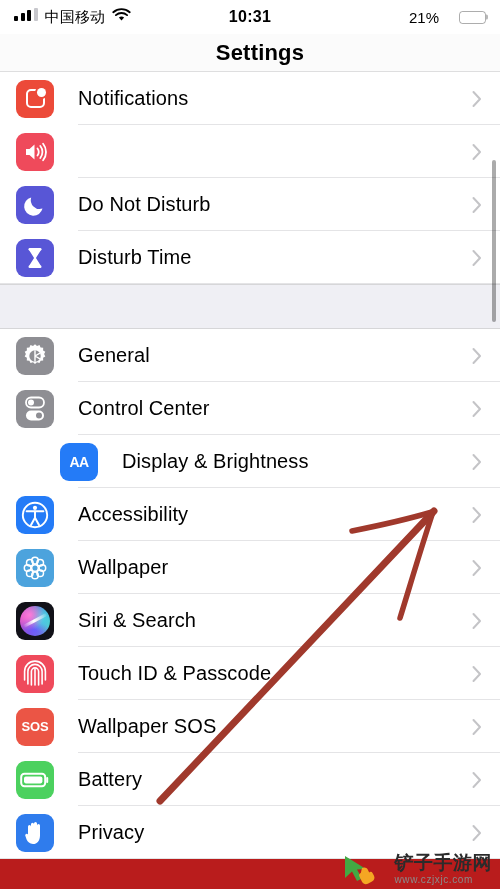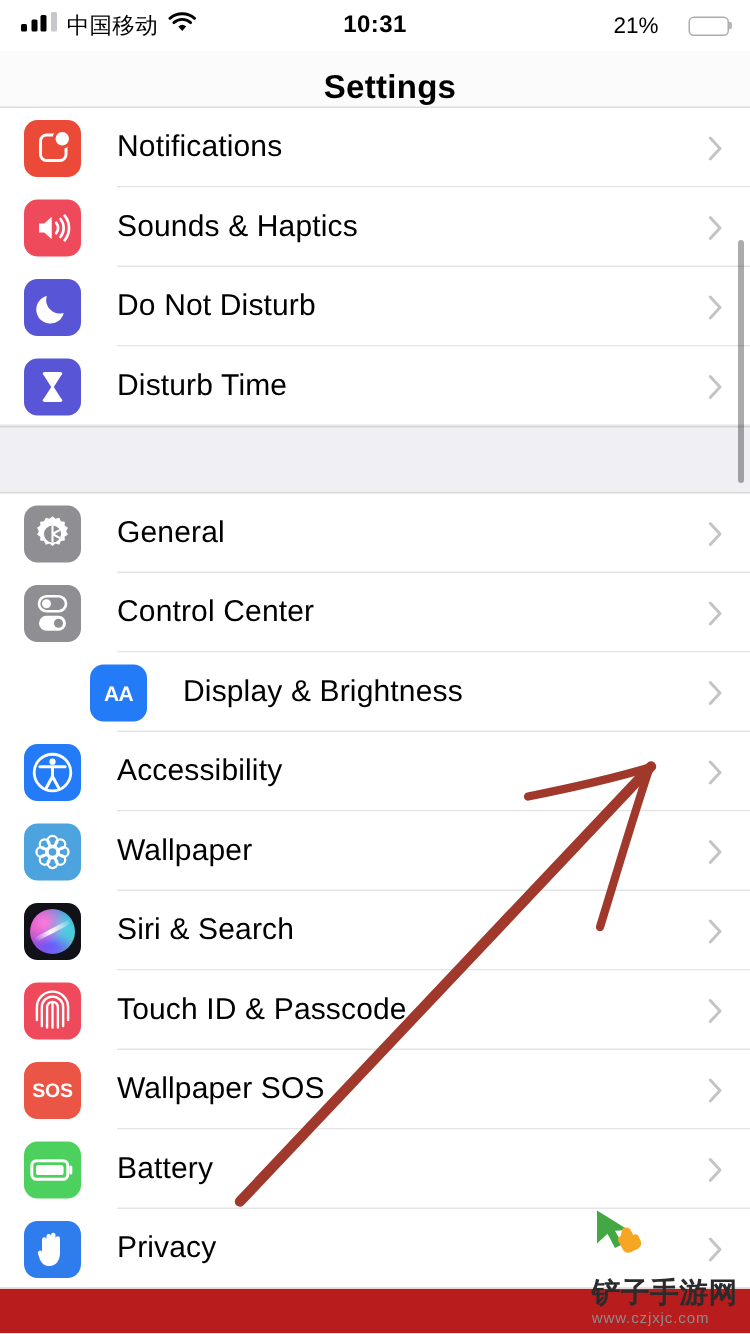--- a/index.html
+++ b/index.html
@@ -53,21 +53,21 @@
     transform: translateY(-50%);
     width: 2px; height: 5px; border-radius: 0 1.5px 1.5px 0;
     background: rgba(0,0,0,.28);
   }
   .battery .fill { height: 100%; border-radius: 1.8px; background: #ffcc00; }
 
   
   .navbar {
     height: 38px;
     background: #fbfbfb;
-    display: flex; align-items: flex-end; justify-content: center;
+    display: flex; align-items: center; justify-content: center;
     border-bottom: 1px solid #dededf;
     padding-left: 20px;
   }
   .navbar .title { font-size: 22px; font-weight: bold; color: #000; letter-spacing: .2px; }
 
   
   .list-wrap { position: relative; background: #b91c1c; height: 817px; }
   .group { background: #ffffff; }
   .gap { height: 45px; background: #efeff4; border-top: 1px solid #d6d6d8; border-bottom: 1px solid #d6d6d8;}
   .row {
@@ -158,21 +158,21 @@
   .annotation {
     position: absolute; left: 0; top: 0;
     width: 500px; height: 889px;
     pointer-events: none;
   }
 
   
   .watermark {
     position: absolute;
     right: 8px; bottom: 4px;
-    display: flex; align-items: flex-start; gap: 17px; flex-direction: column;
+    display: flex; align-items: flex-end; gap: 17px;
   }
   .wm-logo { width: 36px; height: 32px; position: relative; }
   .wm-text { display: flex; flex-direction: column; line-height: 1; }
   .wm-name { font-size: 19px; font-weight: bold; color: #2b2b2b; letter-spacing: .5px; }
   .wm-url { font-size: 10px; color: #8b8b8b; letter-spacing: .6px; margin-top: 3px; }
 </style>
 </head>
 <body>
 
 <div id="phone">
@@ -223,21 +223,20 @@
         </div>
         <div class="row">
           <span class="icon ic-sounds">
             <svg width="26" height="22" viewBox="0 0 26 22">
               <path d="M4 8 h3.5 L12.5 3.5 v15 L7.5 14 H4 Z" fill="#fff"></path>
               <path d="M15.5 7.5 a6 6 0 0 1 0 7" stroke="#fff" stroke-width="1.8" fill="none" stroke-linecap="round"></path>
               <path d="M18.3 5 a9.5 9.5 0 0 1 0 12" stroke="#fff" stroke-width="1.8" fill="none" stroke-linecap="round"></path>
               <path d="M21.1 2.8 a13 13 0 0 1 0 16.4" stroke="#fff" stroke-width="1.8" fill="none" stroke-linecap="round"></path>
             </svg>
           </span>
-          <span class="label">Sounds &amp; Haptics</span>
           <span class="chev">
             <svg width="10" height="17" viewBox="0 0 10 17">
               <path d="M1.5 1.5 L8 8.5 L1.5 15.5" stroke="#c4c4c7" stroke-width="2" fill="none" stroke-linecap="round" stroke-linejoin="round"></path>
             </svg>
           </span>
         </div>
         <div class="row">
           <span class="icon ic-dnd">
             <svg width="24" height="24" viewBox="0 0 24 24">
               <path d="M19.5 15.6 A9 9 0 0 1 8.2 4.4 A9.3 9.3 0 1 0 19.5 15.6 Z" fill="#fff"></path>

